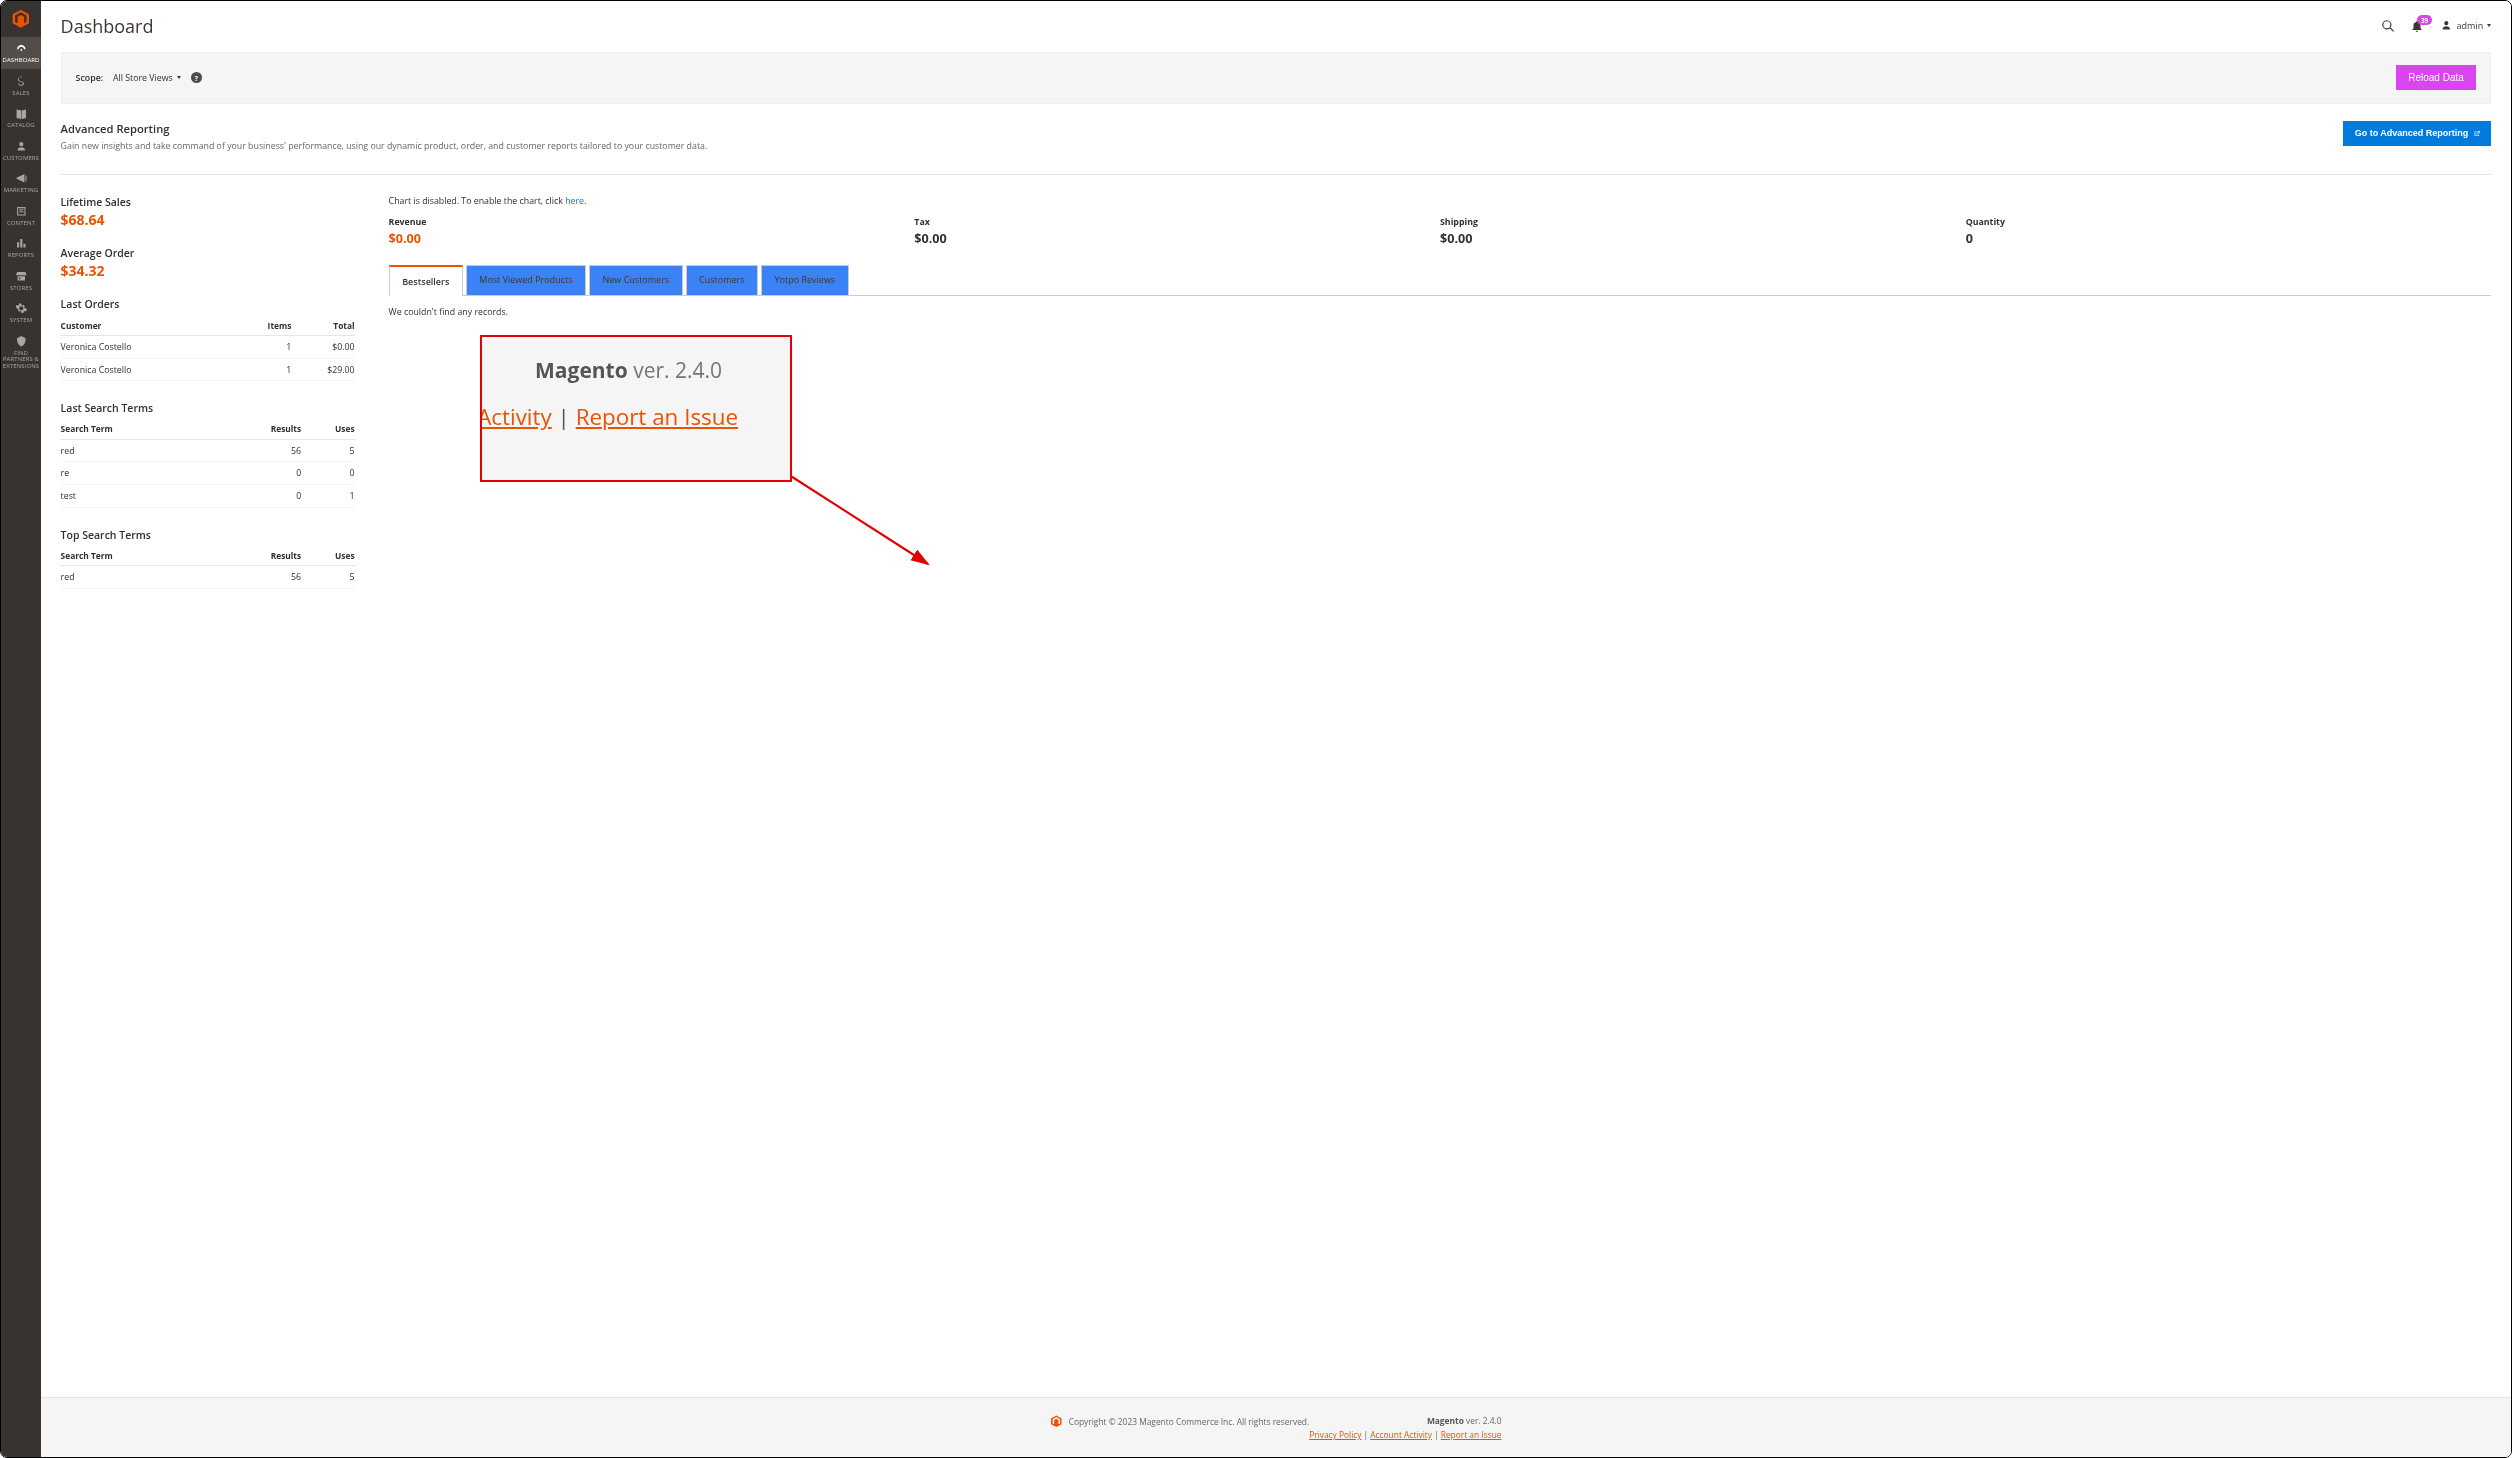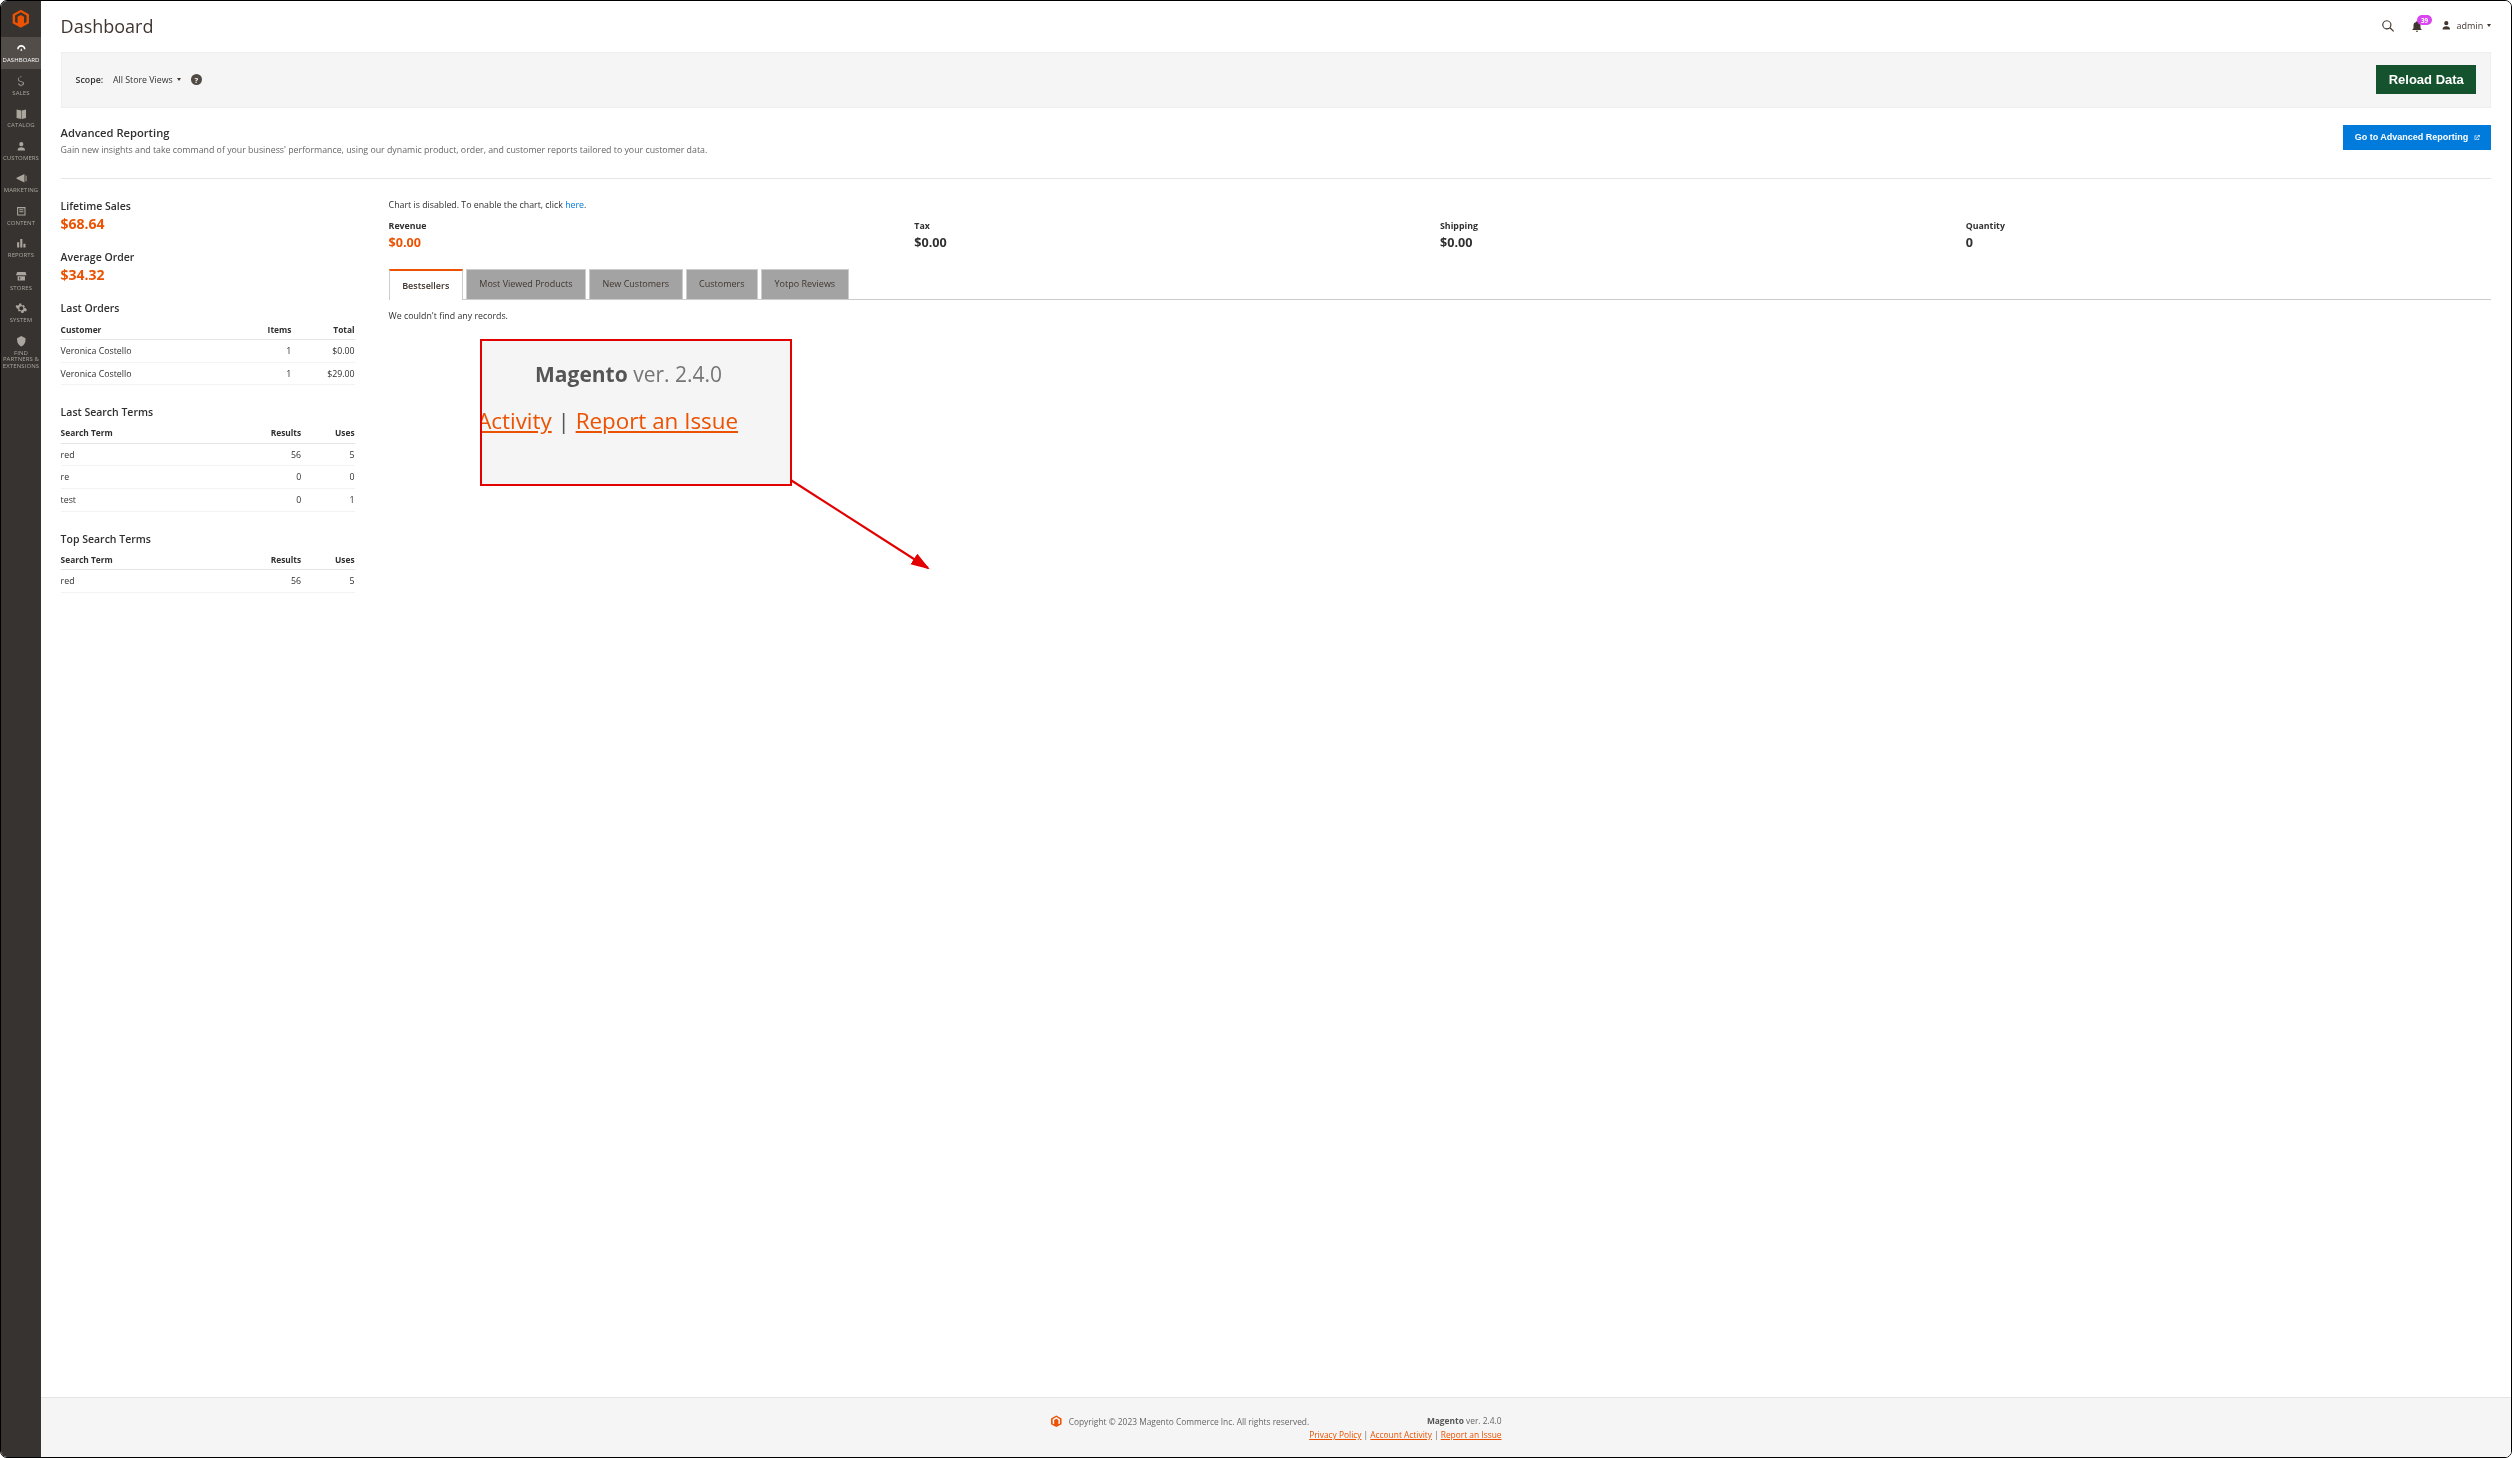--- a/index.html
+++ b/index.html
@@ -25,21 +25,21 @@
     .badge { position: absolute; top: -3.5px; left: 7px; background: #d946ef; color: #fff; border-radius: 6.3px; font-size: 6.3px; font-weight: 700; padding: 0.7px 3.5px; }
     .user-menu { display: flex; align-items: center; gap: 4.2px; cursor: pointer; color: #41362f; font-size: 9px; }
     .caret { width: 0; height: 0; border-left: 2.8px solid transparent; border-right: 2.8px solid transparent; border-top: 3.5px solid #41362f; }
 
     
     .scope-bar { margin: 8.4px 19.6px 0 19.6px; background: #f5f5f5; padding: 12.6px 14px; display: flex; align-items: center; justify-content: space-between; border: 0.7px solid #eee; }
     .scope-left { display: flex; align-items: center; gap: 9.8px; }
     .scope-label { font-weight: 600; color: #303030; font-size: 8.8px; }
     .scope-select { display: flex; align-items: center; gap: 4.2px; color: #303030; cursor: pointer; font-size: 8.8px; }
     .help-icon { width: 11.2px; height: 11.2px; border-radius: 50%; background: #514943; color: #fff; display: flex; align-items: center; justify-content: center; font-size: 7.7px; font-weight: 700; cursor: help; }
-    .btn-primary { background: #14532d; color: #fff; border: none; padding: 7px 12.6px; font-size: 13px; font-weight: 700; cursor: pointer; }
+    .btn-primary { background: #d946ef; color: #fff; border: none; padding: 7px 12.6px; font-size: 10px; font-weight: 400; cursor: pointer; }
 
     
     .adv-sect { margin: 17px 19.6px 0 19.6px; padding-bottom: 22px; border-bottom: 0.7px solid #e5e5e5; display: flex; justify-content: space-between; align-items: flex-start; }
     .adv-title { font-size: 11.2px; font-weight: 600; color: #303030; margin-bottom: 4.2px; }
     .adv-desc { font-size: 8.8px; color: #666; }
     .btn-blue { background: #007bdb; color: #fff; border: none; padding: 7.7px 11.2px; font-size: 9px; font-weight: 600; cursor: pointer; display: inline-flex; align-items: center; gap: 4.2px; }
     .ext-icon { width: 7.7px; height: 7.7px; fill: #fff; }
 
     
     .dash-body { display: flex; margin: 19.6px 19.6px 0 19.6px; gap: 34px; }
@@ -59,21 +59,21 @@
 
     .chart-note { font-size: 8.8px; color: #303030; margin-bottom: 9.8px; }
     .chart-note a { color: #007bdb; text-decoration: none; }
     .metrics-row { display: grid; grid-template-columns: repeat(4, 1fr); gap: 14px; margin-bottom: 18px; padding-right: 14px; }
     .metric-label { font-size: 8.8px; font-weight: 700; color: #303030; margin-bottom: 1.4px; }
     .metric-value { font-size: 12.6px; font-weight: 700; color: #303030; }
     .metric-value.highlight { color: #eb5202; }
 
     
     .tabs { display: flex; border-bottom: 0.7px solid #ccc; margin-bottom: 9.8px; }
-    .tab { padding: 7.7px 12.6px; font-size: 9px; color: #41362f; background: #a3a3a3; border: 0.7px solid #ccc; border-bottom: none; margin-right: 2.8px; cursor: pointer; }
+    .tab { padding: 7.7px 12.6px; font-size: 9px; color: #41362f; background: #3b82f6; border: 0.7px solid #ccc; border-bottom: none; margin-right: 2.8px; cursor: pointer; }
     .tab.active { background: #fff; border-top: 2.1px solid #eb5202; font-weight: 600; position: relative; top: 0.7px; }
     .no-records { font-size: 8.8px; color: #303030; }
 
     
     .callout { position: absolute; left: 91px; top: 140px; width: 312px; height: 147px; border: 2.8px solid #e20000; background: #f5f5f5; padding: 19.6px 14px 14px 0; text-align: center; overflow:hidden; }
     .callout-line1 { font-size: 21px; color: #757575; }
     .callout-line1 .bold { font-weight: 700; color: #555; }
     .callout-line2 { font-size: 22.4px; margin-top: 17px; margin-left:-42px; }
     .callout-line2 .lnk { color: #eb5202; text-decoration: underline; }
     .callout-line2 .sep { color: #555; }

